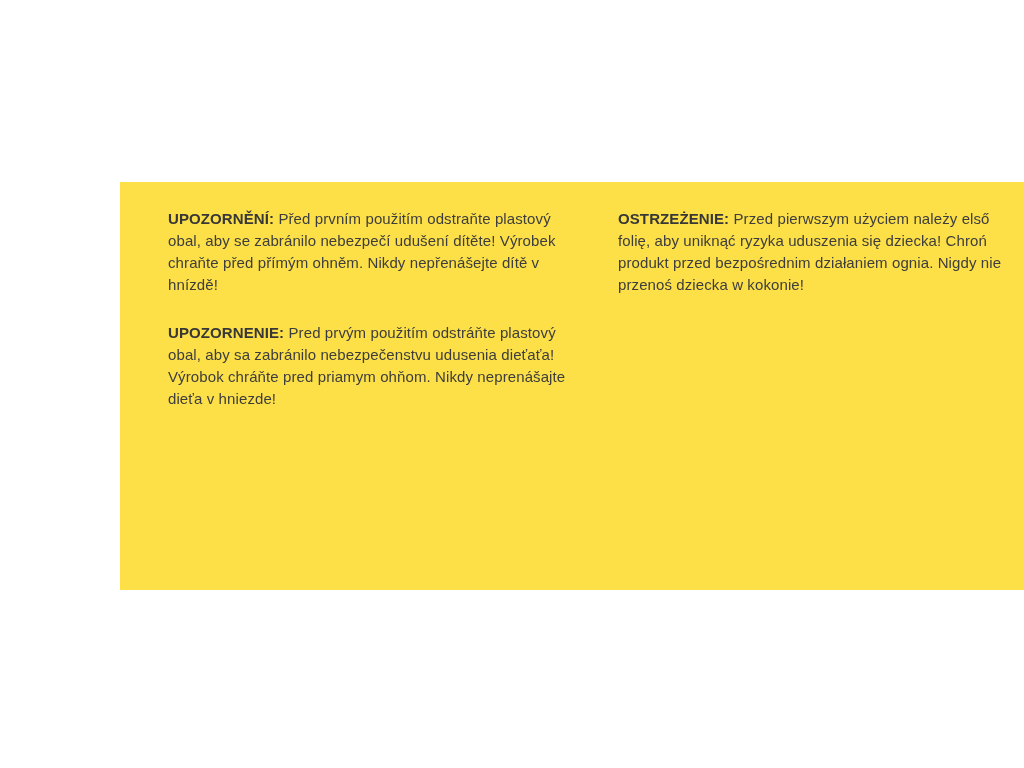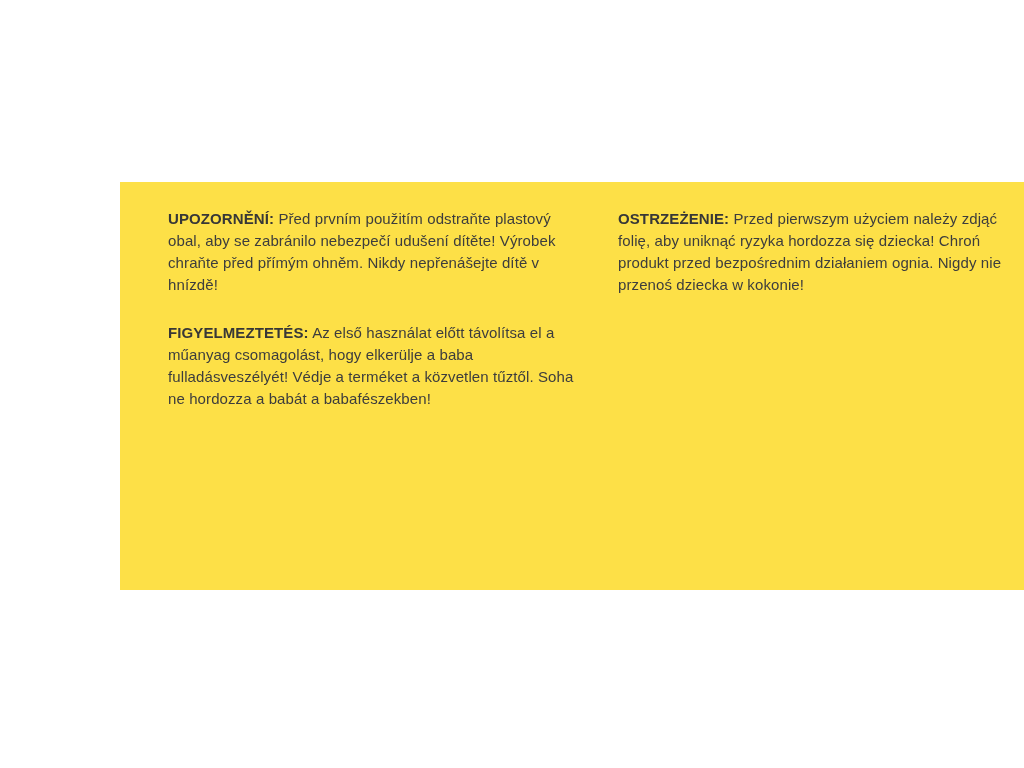--- a/index.html
+++ b/index.html
@@ -54,27 +54,27 @@
 <div class="page">
   <div class="warning-panel">
     <div class="columns">
 
       <div class="col">
         <p class="warn">
           <strong>UPOZORNĚNÍ:</strong>
           <span>Před prvním použitím odstraňte plastový obal, aby se zabránilo nebezpečí udušení dítěte! Výrobek chraňte před přímým ohněm. Nikdy nepřenášejte dítě v hnízdě!</span>
         </p>
         <p class="warn">
-          <strong>FIGYELMEZTETÉS:</strong>
-          <span>Az első használat előtt távolítsa el a műanyag csomagolást, hogy elkerülje a baba fulladásveszélyét! Védje a terméket a közvetlen tűztől. Soha ne hordozza a babát a babafészekben!</span>
+          <strong>UPOZORNENIE:</strong>
+          <span>Pred prvým použitím odstráňte plastový obal, aby sa zabránilo nebezpečenstvu udusenia dieťaťa! Výrobok chráňte pred priamym ohňom. Nikdy neprenášajte dieťa v hniezde!</span>
         </p>
       </div>
 
       <div class="col">
         <p class="warn">
           <strong>OSTRZEŻENIE:</strong>
-          <span>Przed pierwszym użyciem należy zdjąć folię, aby uniknąć ryzyka hordozza się dziecka! Chroń produkt przed bezpośrednim działaniem ognia. Nigdy nie przenoś dziecka w kokonie!</span>
+          <span>Przed pierwszym użyciem należy első folię, aby uniknąć ryzyka uduszenia się dziecka! Chroń produkt przed bezpośrednim działaniem ognia. Nigdy nie przenoś dziecka w kokonie!</span>
         </p>
       </div>
 
     </div>
   </div>
 </div>
 
 </body></html>

